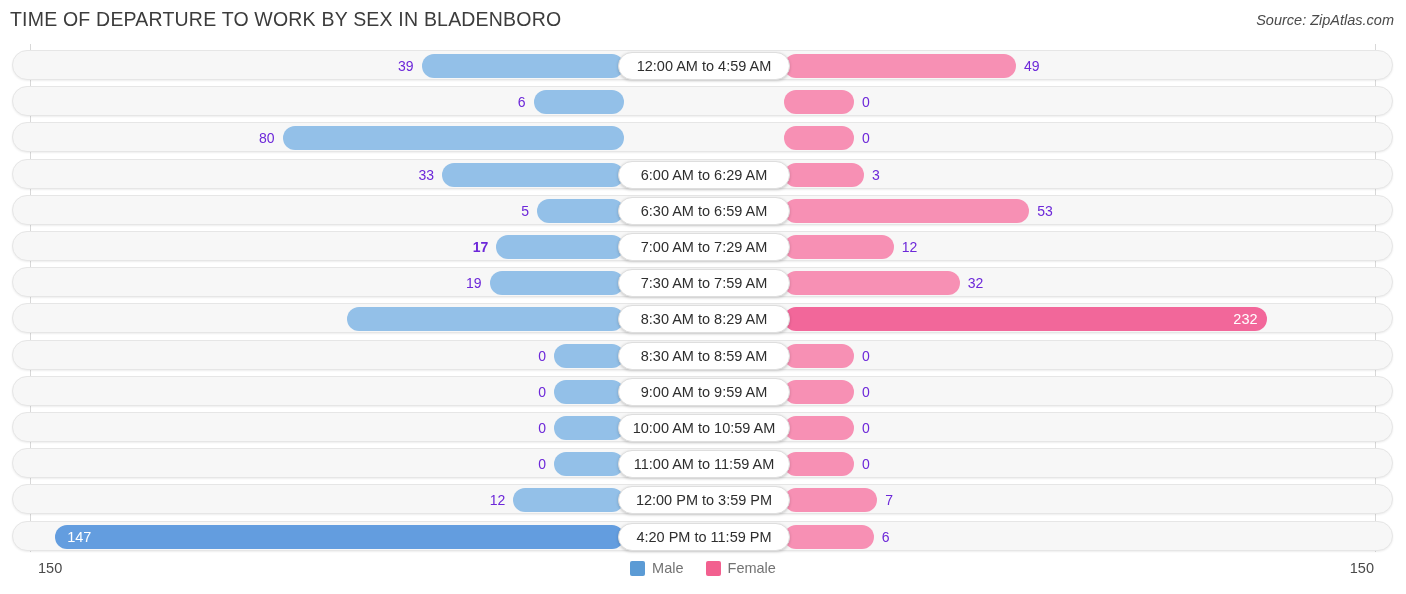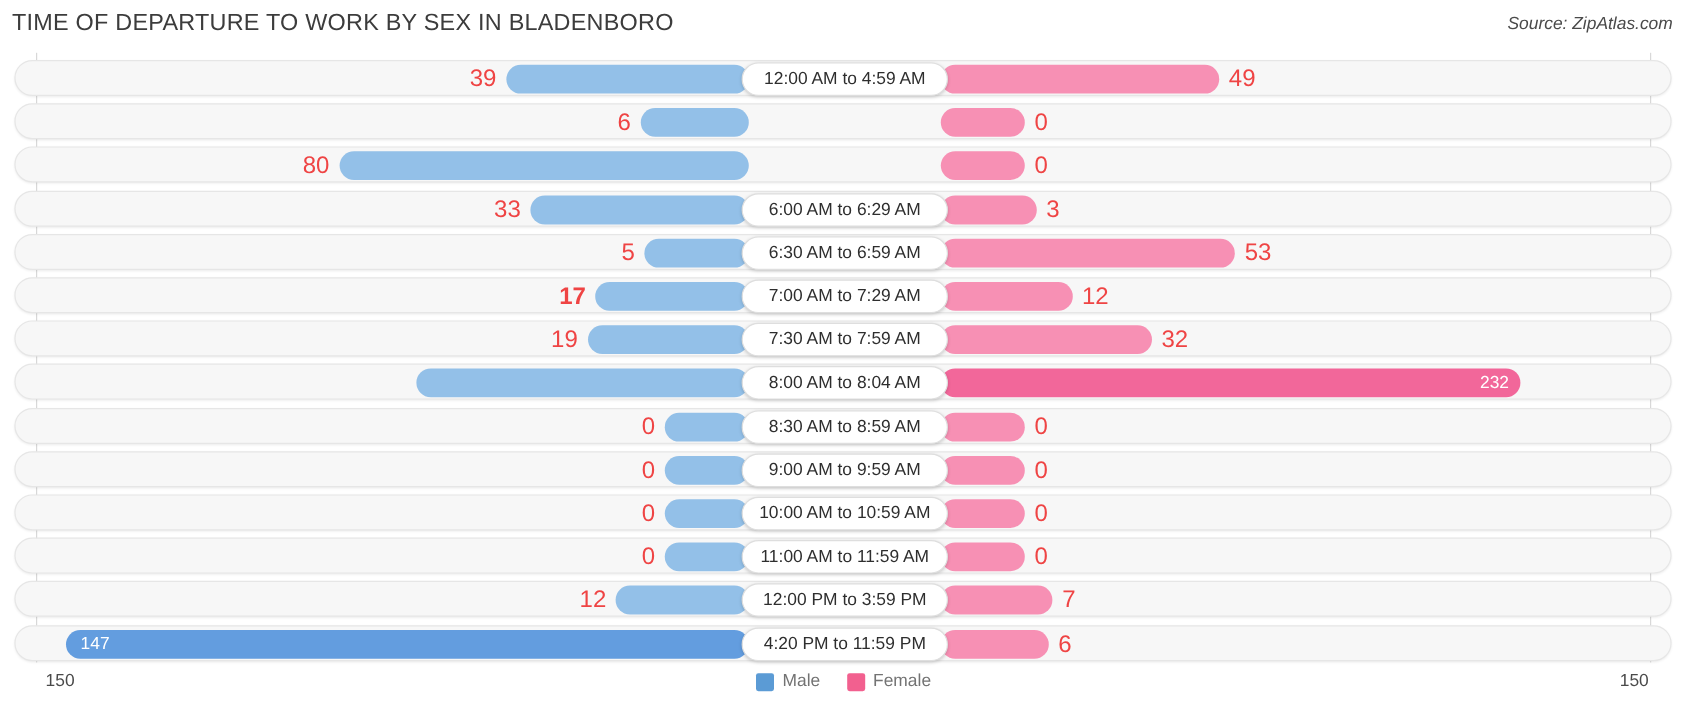--- a/index.html
+++ b/index.html
@@ -50,21 +50,21 @@
     border-radius: 12px;
   }
   .bar-male   { background: #93c0e8; }
   .bar-male.hi{ background: #639ddf; }
   .bar-female { background: #f790b4; }
   .bar-female.hi { background: #f2679a; }
 
   
   .val {
     position: absolute; top: 0; height: 30px; line-height: 30px;
-    font-size: 20px; color: #ef4444; white-space: nowrap;
+    font-size: 14px; color: #6d28d9; white-space: nowrap;
   }
   .val-male   { text-align: right; }
   .val-female { text-align: left; }
   
   .val-in {
     position: absolute; top: 0; height: 30px; line-height: 30px;
     font-size: 14.5px; color: #ffffff; white-space: nowrap;
   }
 
   
@@ -170,21 +170,21 @@
           <div class="val val-female" style="left: 954.813px;">32</div>
           <div class="pill" style="left: 605px; width: 172px;">7:30 AM to 7:59 AM</div>
         </div>
       </div>
       <div class="row" style="top: 259.4px;">
         <div class="rowinner">
           <div class="bar bar-male" style="left: 334.007px; width: 276.993px;"></div>
           <div class="val val-male" style="left: 267px; width: 54px; margin-top: 36px;">61</div>
           <div class="bar bar-female hi" style="left: 771px; width: 483.333px;"></div>
           <div class="val-in" style="left: 1220.33px;">232</div>
-          <div class="pill" style="left: 605px; width: 172px;">8:00 AM to 8:04 AM</div>
+          <div class="pill" style="left: 605px; width: 172px;">8:30 AM to 8:29 AM</div>
         </div>
       </div>
       <div class="row" style="top: 295.6px;">
         <div class="rowinner">
           <div class="bar bar-male" style="left: 541px; width: 70px;"></div>
           <div class="val val-male" style="left: 479px; width: 54px;">0</div>
           <div class="bar bar-female" style="left: 771px; width: 70px;"></div>
           <div class="val val-female" style="left: 849px;">0</div>
           <div class="pill" style="left: 605px; width: 172px;">8:30 AM to 8:59 AM</div>
         </div>

